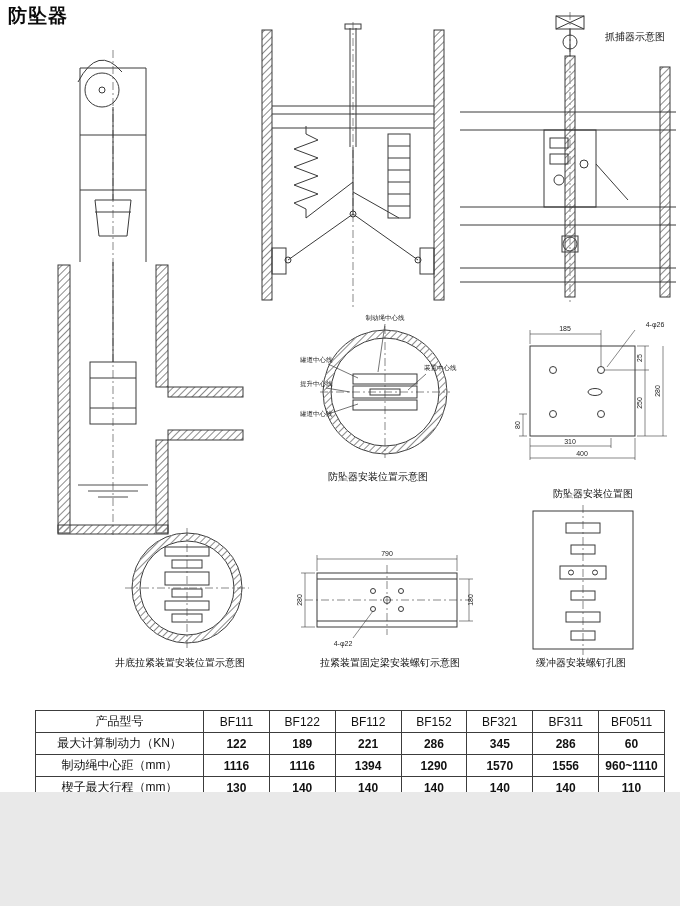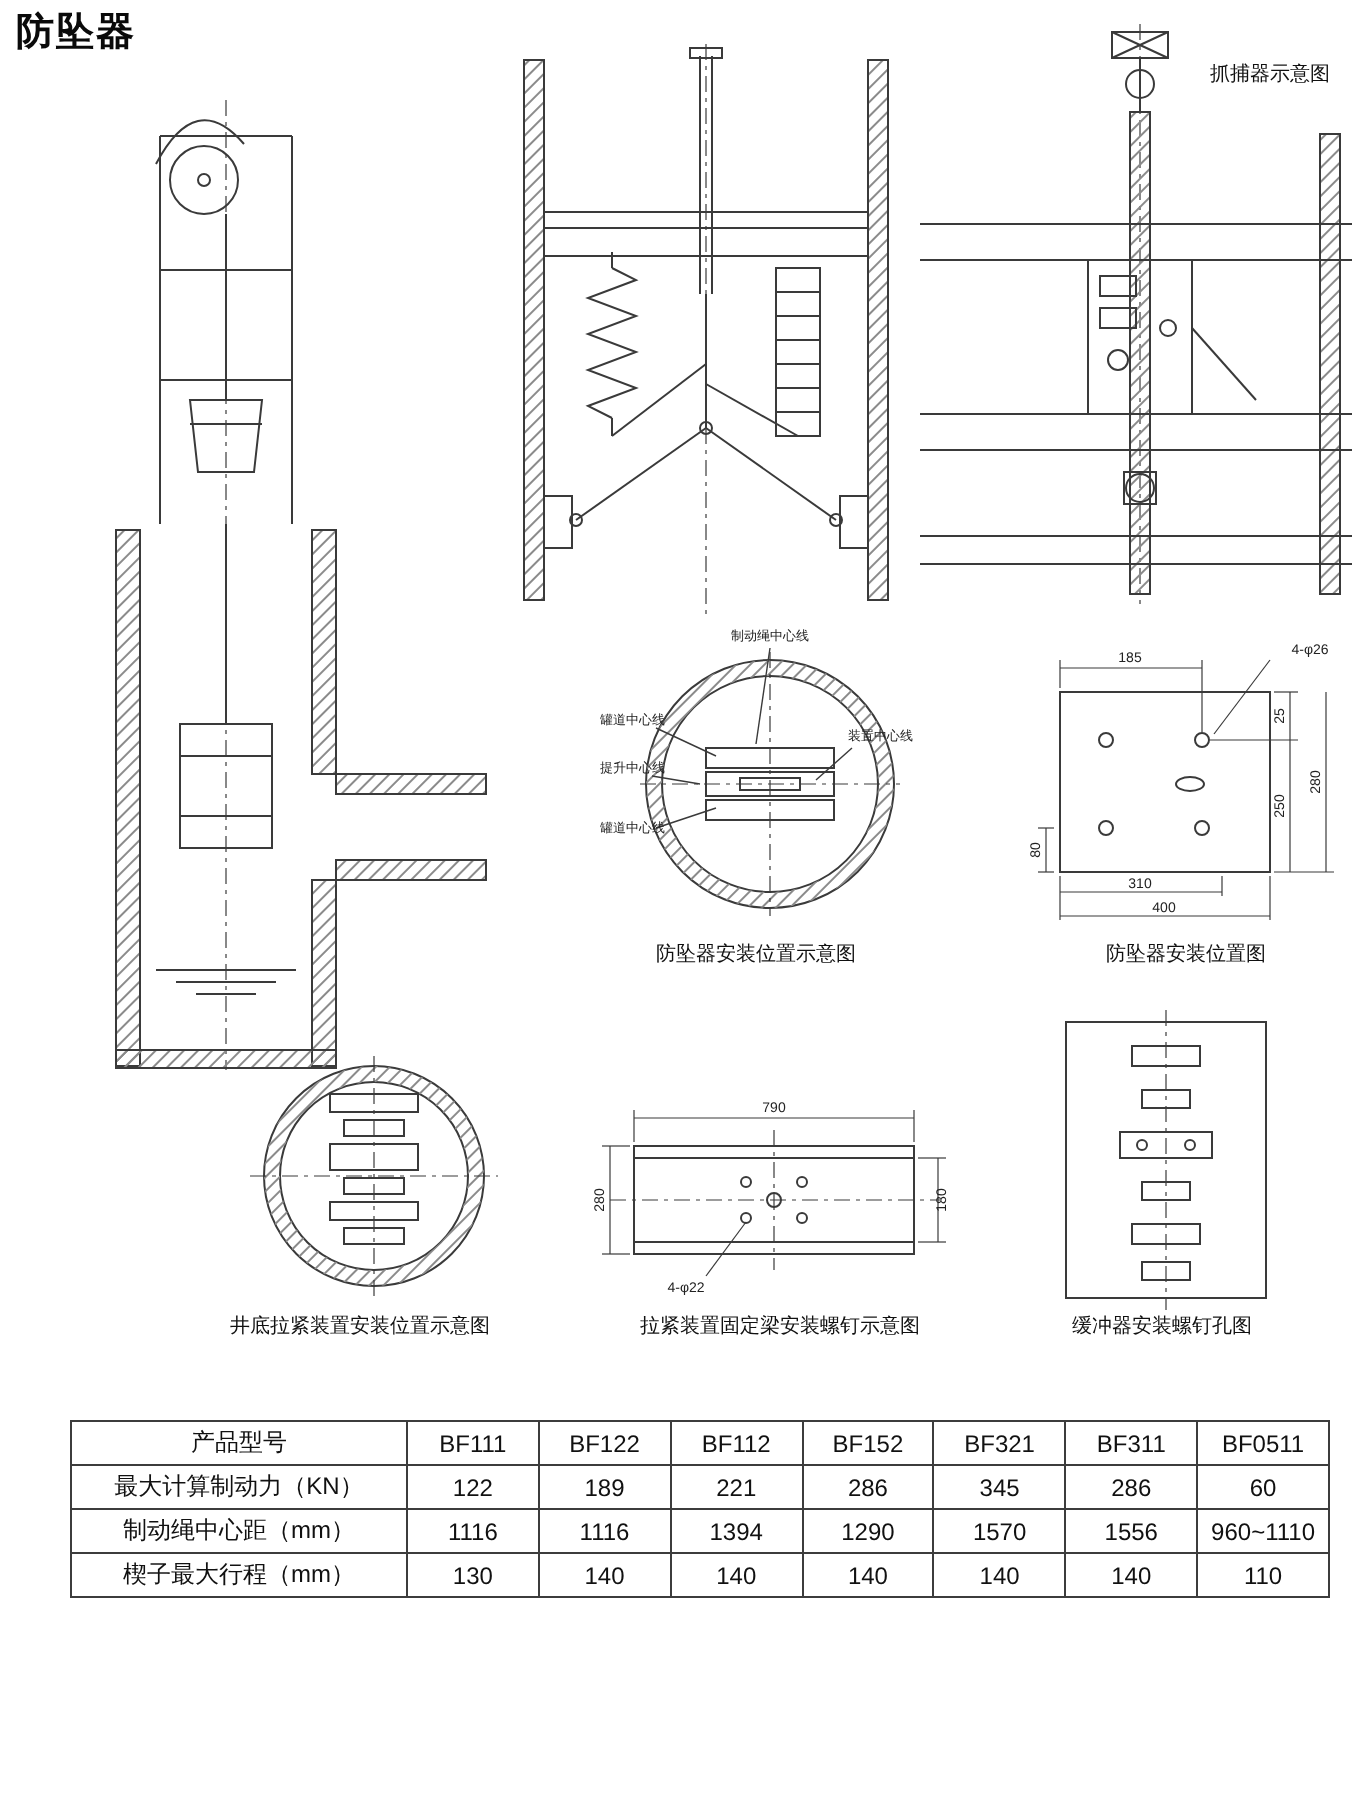--- a/index.html
+++ b/index.html
@@ -1,26 +1,26 @@
 <!DOCTYPE html>
 <html><head>
 <meta charset="utf-8">
 <style>
   * { margin:0; padding:0; box-sizing:border-box; }
   html,body { background:#e9e9e9; font-family:"Liberation Sans","DejaVu Sans",sans-serif; }
-  .page { position:relative; width:680px; height:906px; background:#ffffff; overflow:hidden; margin:0 auto; }
+  .page { position:relative; width:680px; height:792px; background:#ffffff; overflow:hidden; margin:0 auto; }
   .title { position:absolute; left:8px; top:3px; font-size:19px; font-weight:bold; color:#0a0a0a; letter-spacing:1px; }
   .caption { position:absolute; font-size:10px; color:#111; white-space:nowrap; transform:translateX(-50%); }
   .fig { position:absolute; }
   svg { display:block; overflow:visible; }
   svg text { font-family:"Liberation Sans","DejaVu Sans",sans-serif; }
   .spec-table { position:absolute; left:35px; top:710px; width:630px; border-collapse:collapse; table-layout:fixed; background:#fff; }
   .spec-table th, .spec-table td { border:1px solid #3c3c3c; font-size:12px; text-align:center; vertical-align:middle; padding:2px 2px; height:22px; color:#111; }
   .spec-table th { font-weight:normal; }
-  .spec-table td { font-weight:normal; }
+  .spec-table td { font-weight:bold; }
   .spec-table .label-col { width:168px; }
 </style>
 </head>
 <body>
 
 <div class="page">
 
   <svg width="0" height="0" style="position:absolute" aria-hidden="true">
     <defs>
       <pattern id="hatch" patternUnits="userSpaceOnUse" width="5" height="5" patternTransform="rotate(45)">
@@ -196,21 +196,21 @@
         <text x="140" y="9" text-anchor="middle">4-φ26</text>
         <text transform="rotate(-90 127 40)" x="127" y="40" text-anchor="middle">25</text>
         <text transform="rotate(-90 127 85)" x="127" y="85" text-anchor="middle">250</text>
         <text transform="rotate(-90 145 73)" x="145" y="73" text-anchor="middle">280</text>
         <text transform="rotate(-90 5 107)" x="5" y="107" text-anchor="middle">80</text>
         <text x="55" y="126" text-anchor="middle">310</text>
         <text x="67" y="138" text-anchor="middle">400</text>
       </g>
     </svg>
   </div>
-  <div class="caption" style="left:593px;top:470px">防坠器安装位置图</div>
+  <div class="caption" style="left:593px;top:487px">防坠器安装位置图</div>
 
   <div class="fig" style="left:115px;top:525px">
     <svg width="145" height="130" viewBox="0 0 145 130">
       <g stroke="#3a3a3a" fill="none">
         <circle cx="72" cy="63" r="55" stroke-width="1"></circle>
         <circle cx="72" cy="63" r="47" stroke-width="1"></circle>
         <circle cx="72" cy="63" r="51" stroke="url(#hatch)" stroke-width="8"></circle>
         <line x1="10" y1="63" x2="134" y2="63" stroke-dasharray="8 3 2 3" stroke-width="0.6"></line>
         <line x1="72" y1="3" x2="72" y2="123" stroke-dasharray="8 3 2 3" stroke-width="0.6"></line>
         <g stroke-width="1">

